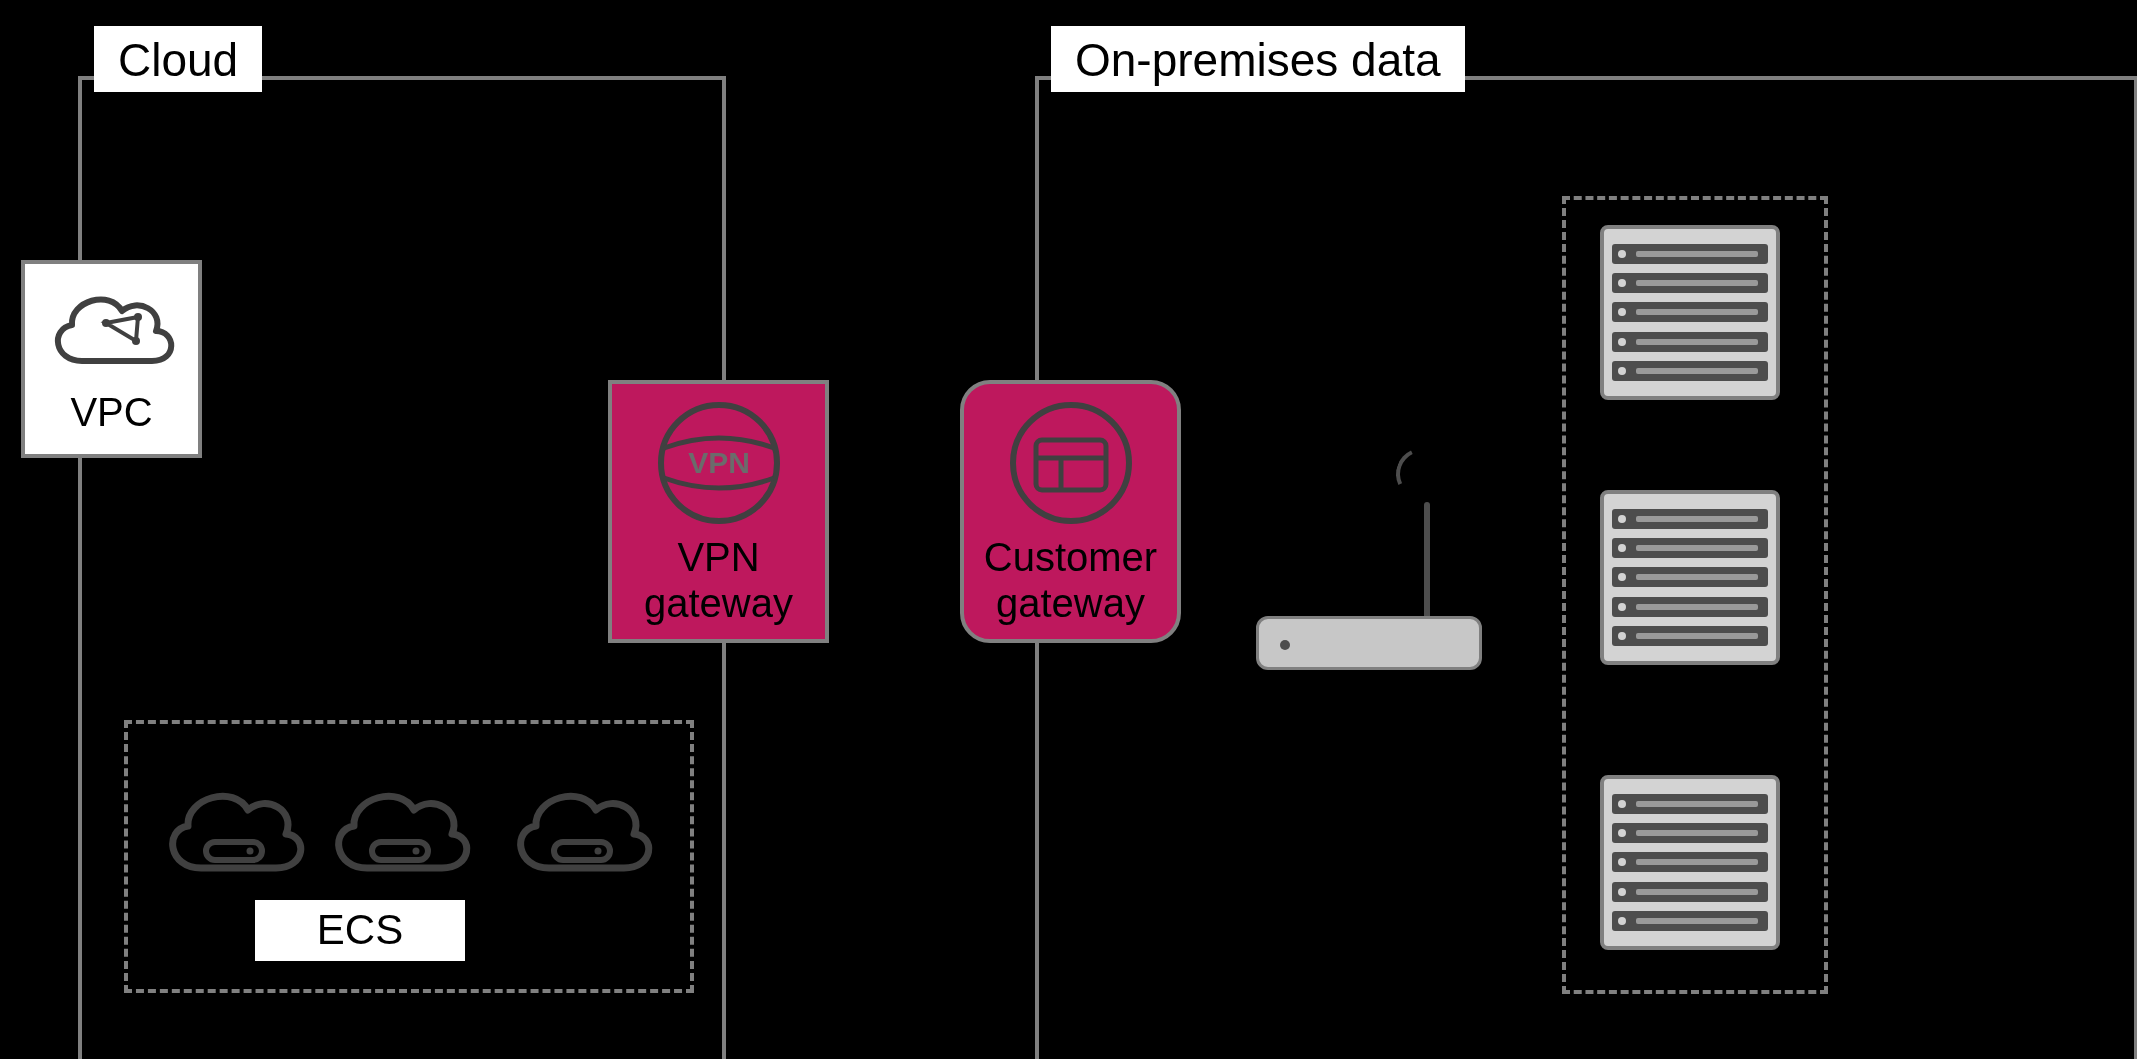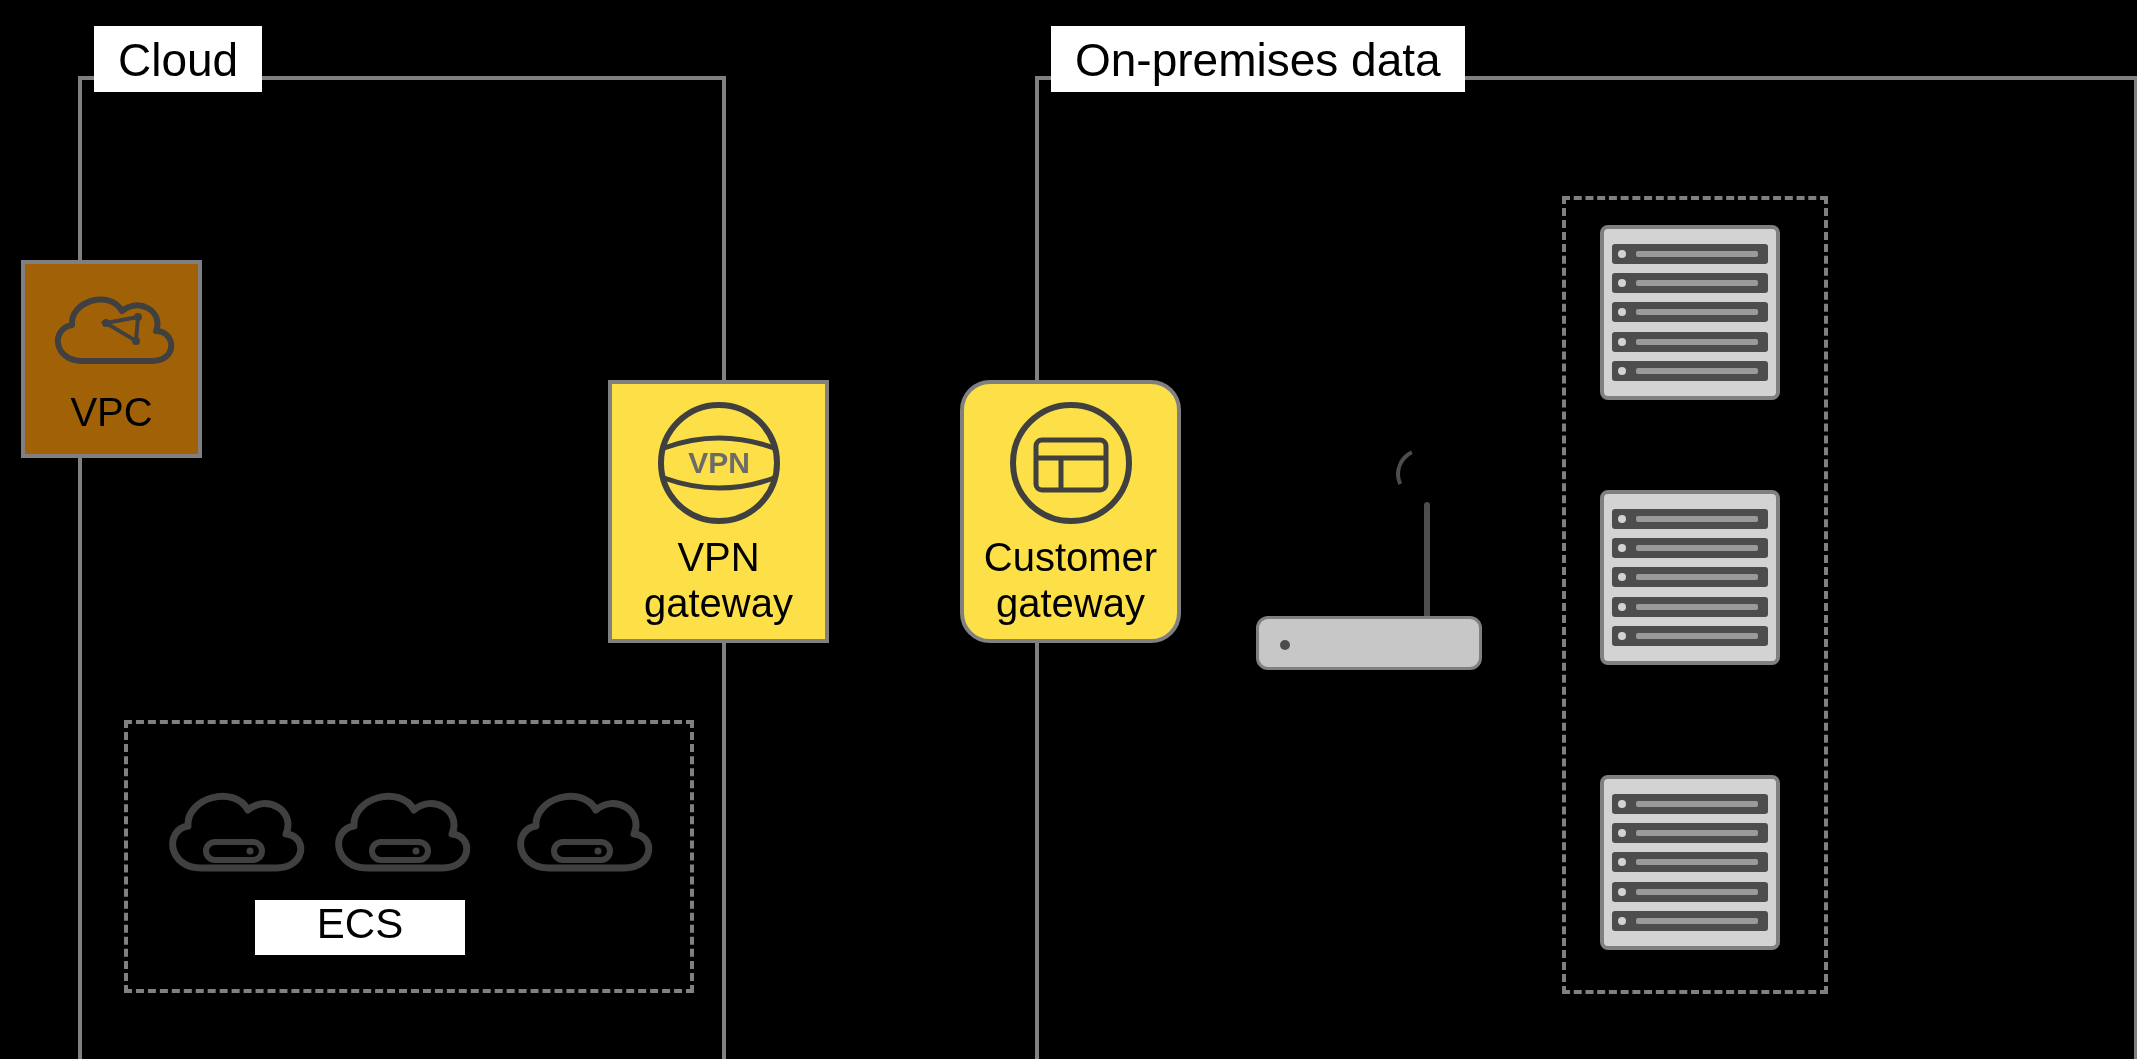--- a/index.html
+++ b/index.html
@@ -39,43 +39,43 @@
   
   .dashed {
     position: absolute;
     border: 4px dashed #808080;
   }
 
   
   .node {
     position: absolute;
     border: 4px solid #808080;
-    background: #a16207;
+    background: #ffffff;
     display: flex;
     flex-direction: column;
     align-items: center;
     justify-content: center;
   }
-  .node.blue { background: #fde047; }
+  .node.blue { background: #be185d; }
   .node .label {
     font-size: 40px;
     line-height: 46px;
     text-align: center;
     color: #000;
     margin-top: 6px;
   }
 
   
   .plate {
     position: absolute;
     background: #fff;
     font-size: 42px;
     text-align: center;
     color: #000;
-    padding-top: 0;
+    padding-top: 6px;
   }
 
   
   .rack {
     position: absolute;
     width: 180px;
     height: 175px;
     border: 4px solid #808080;
     border-radius: 8px;
     background: #d3d3d3;

